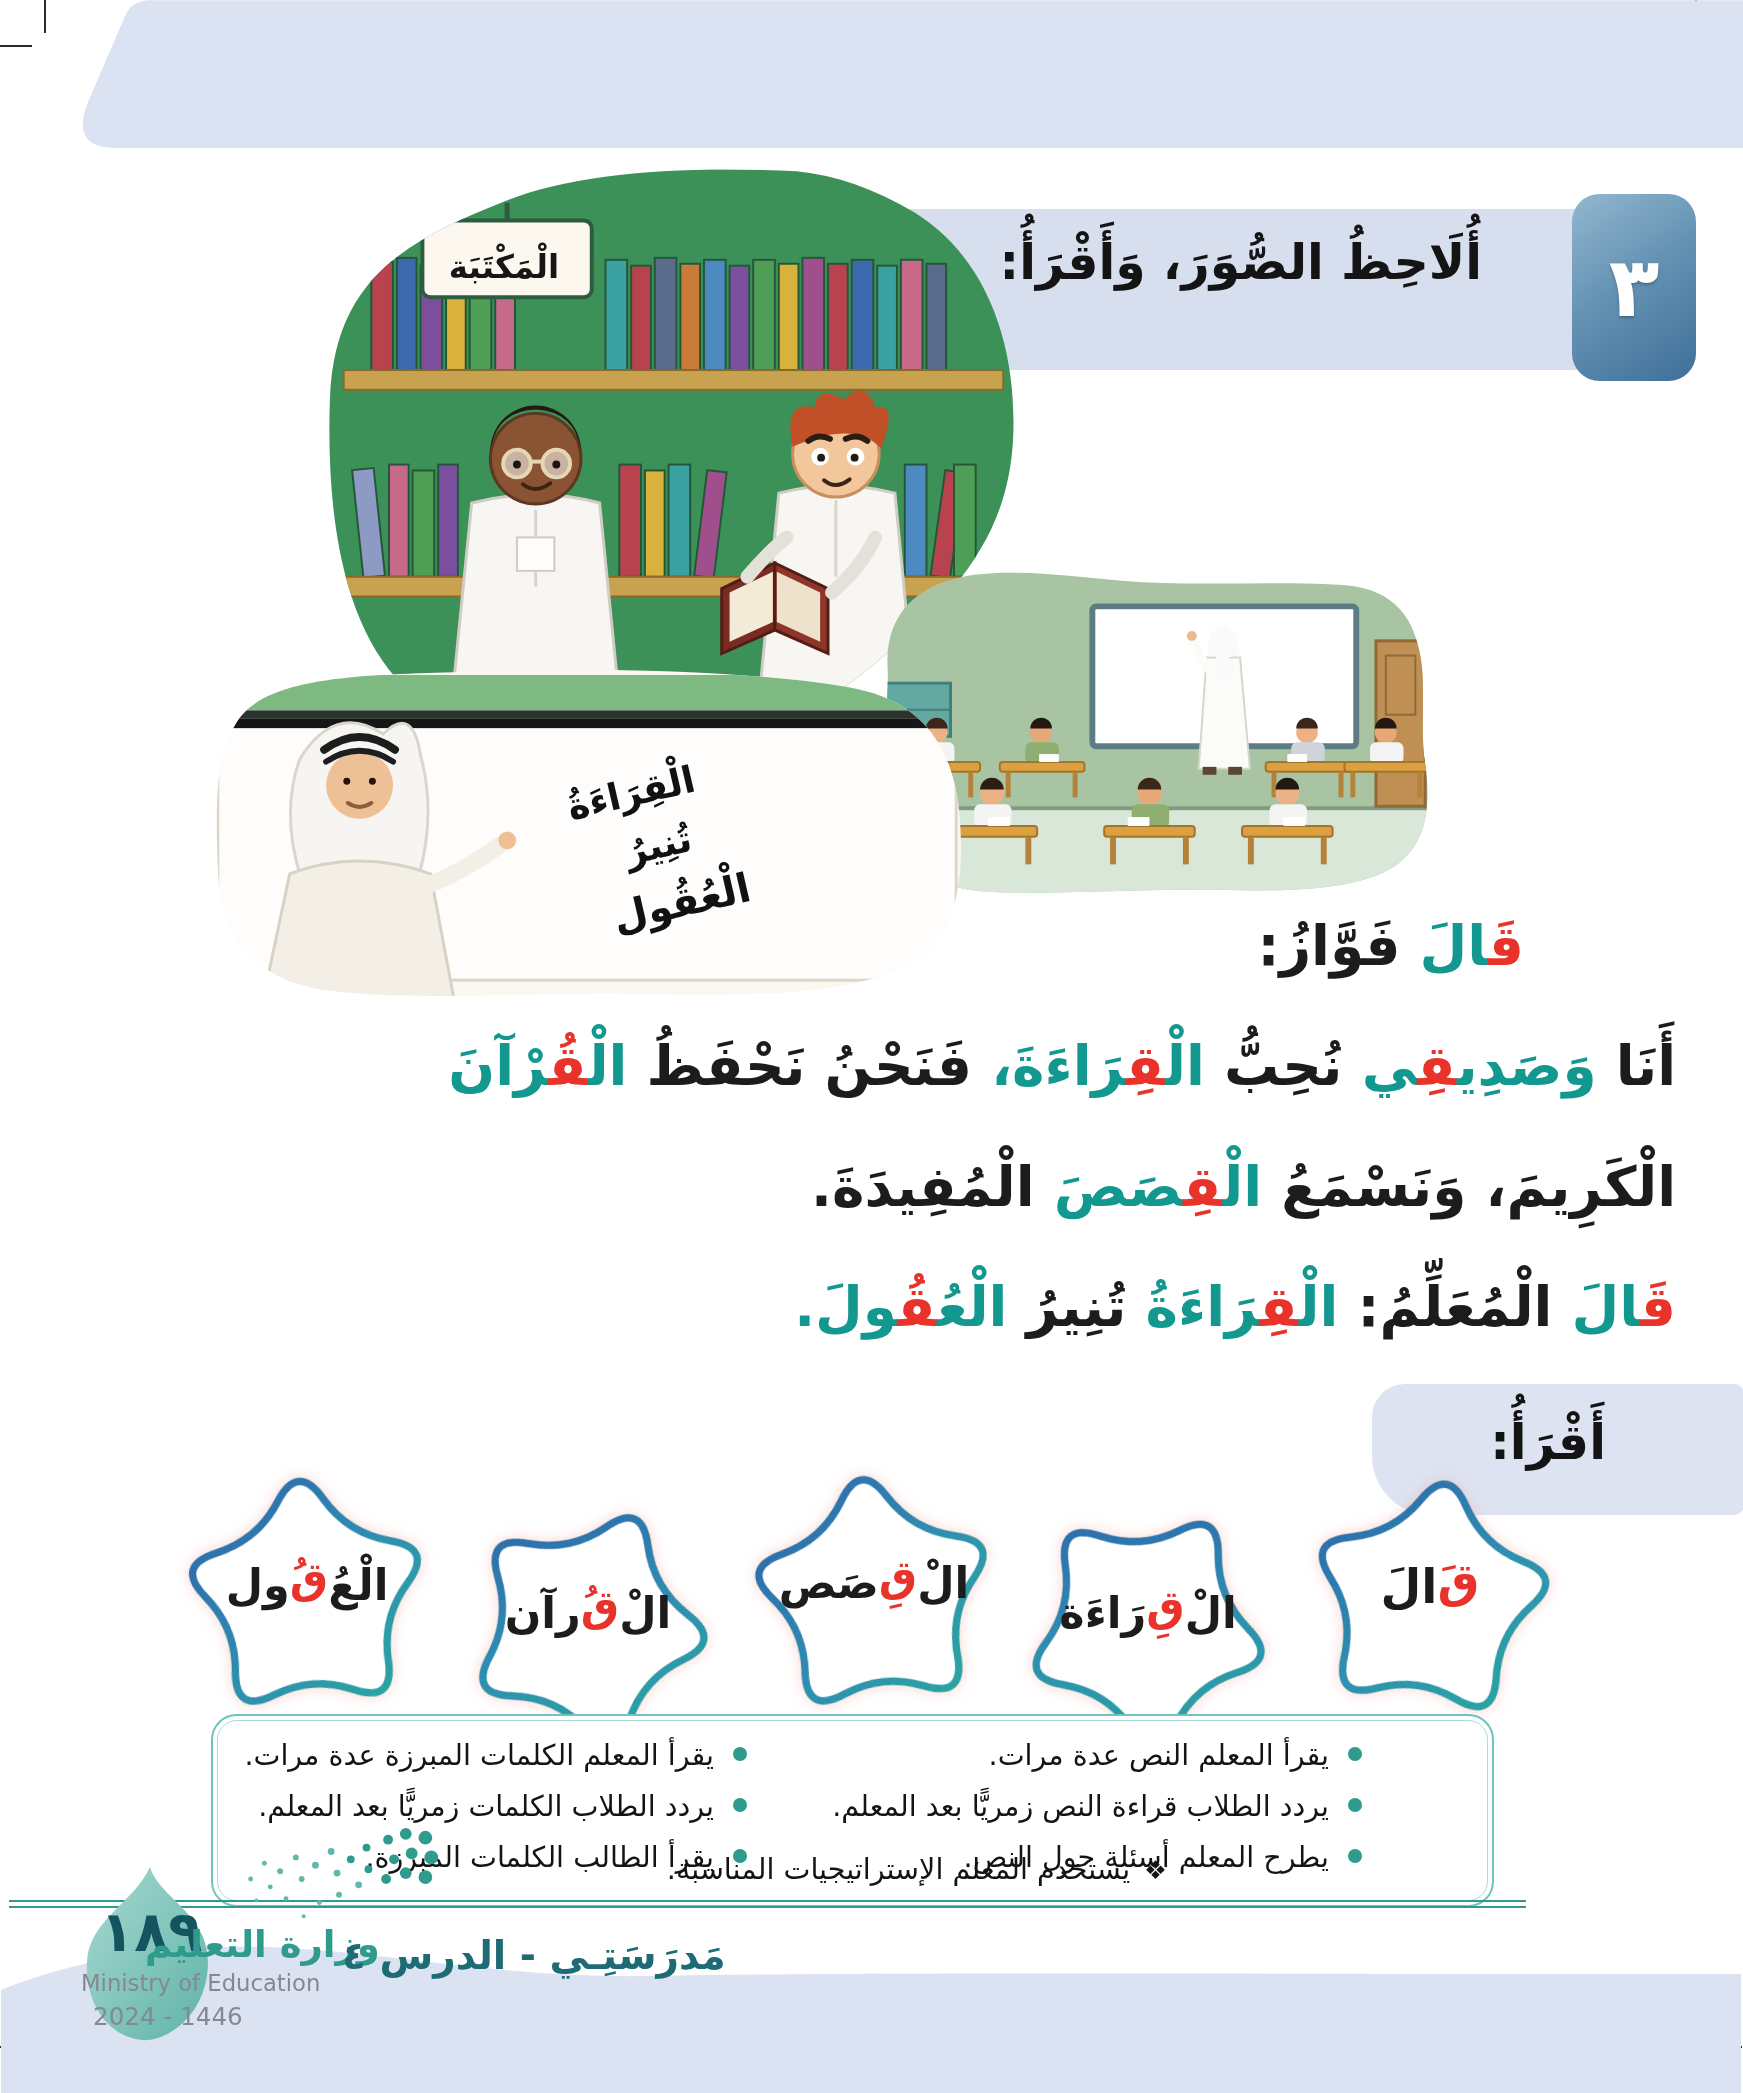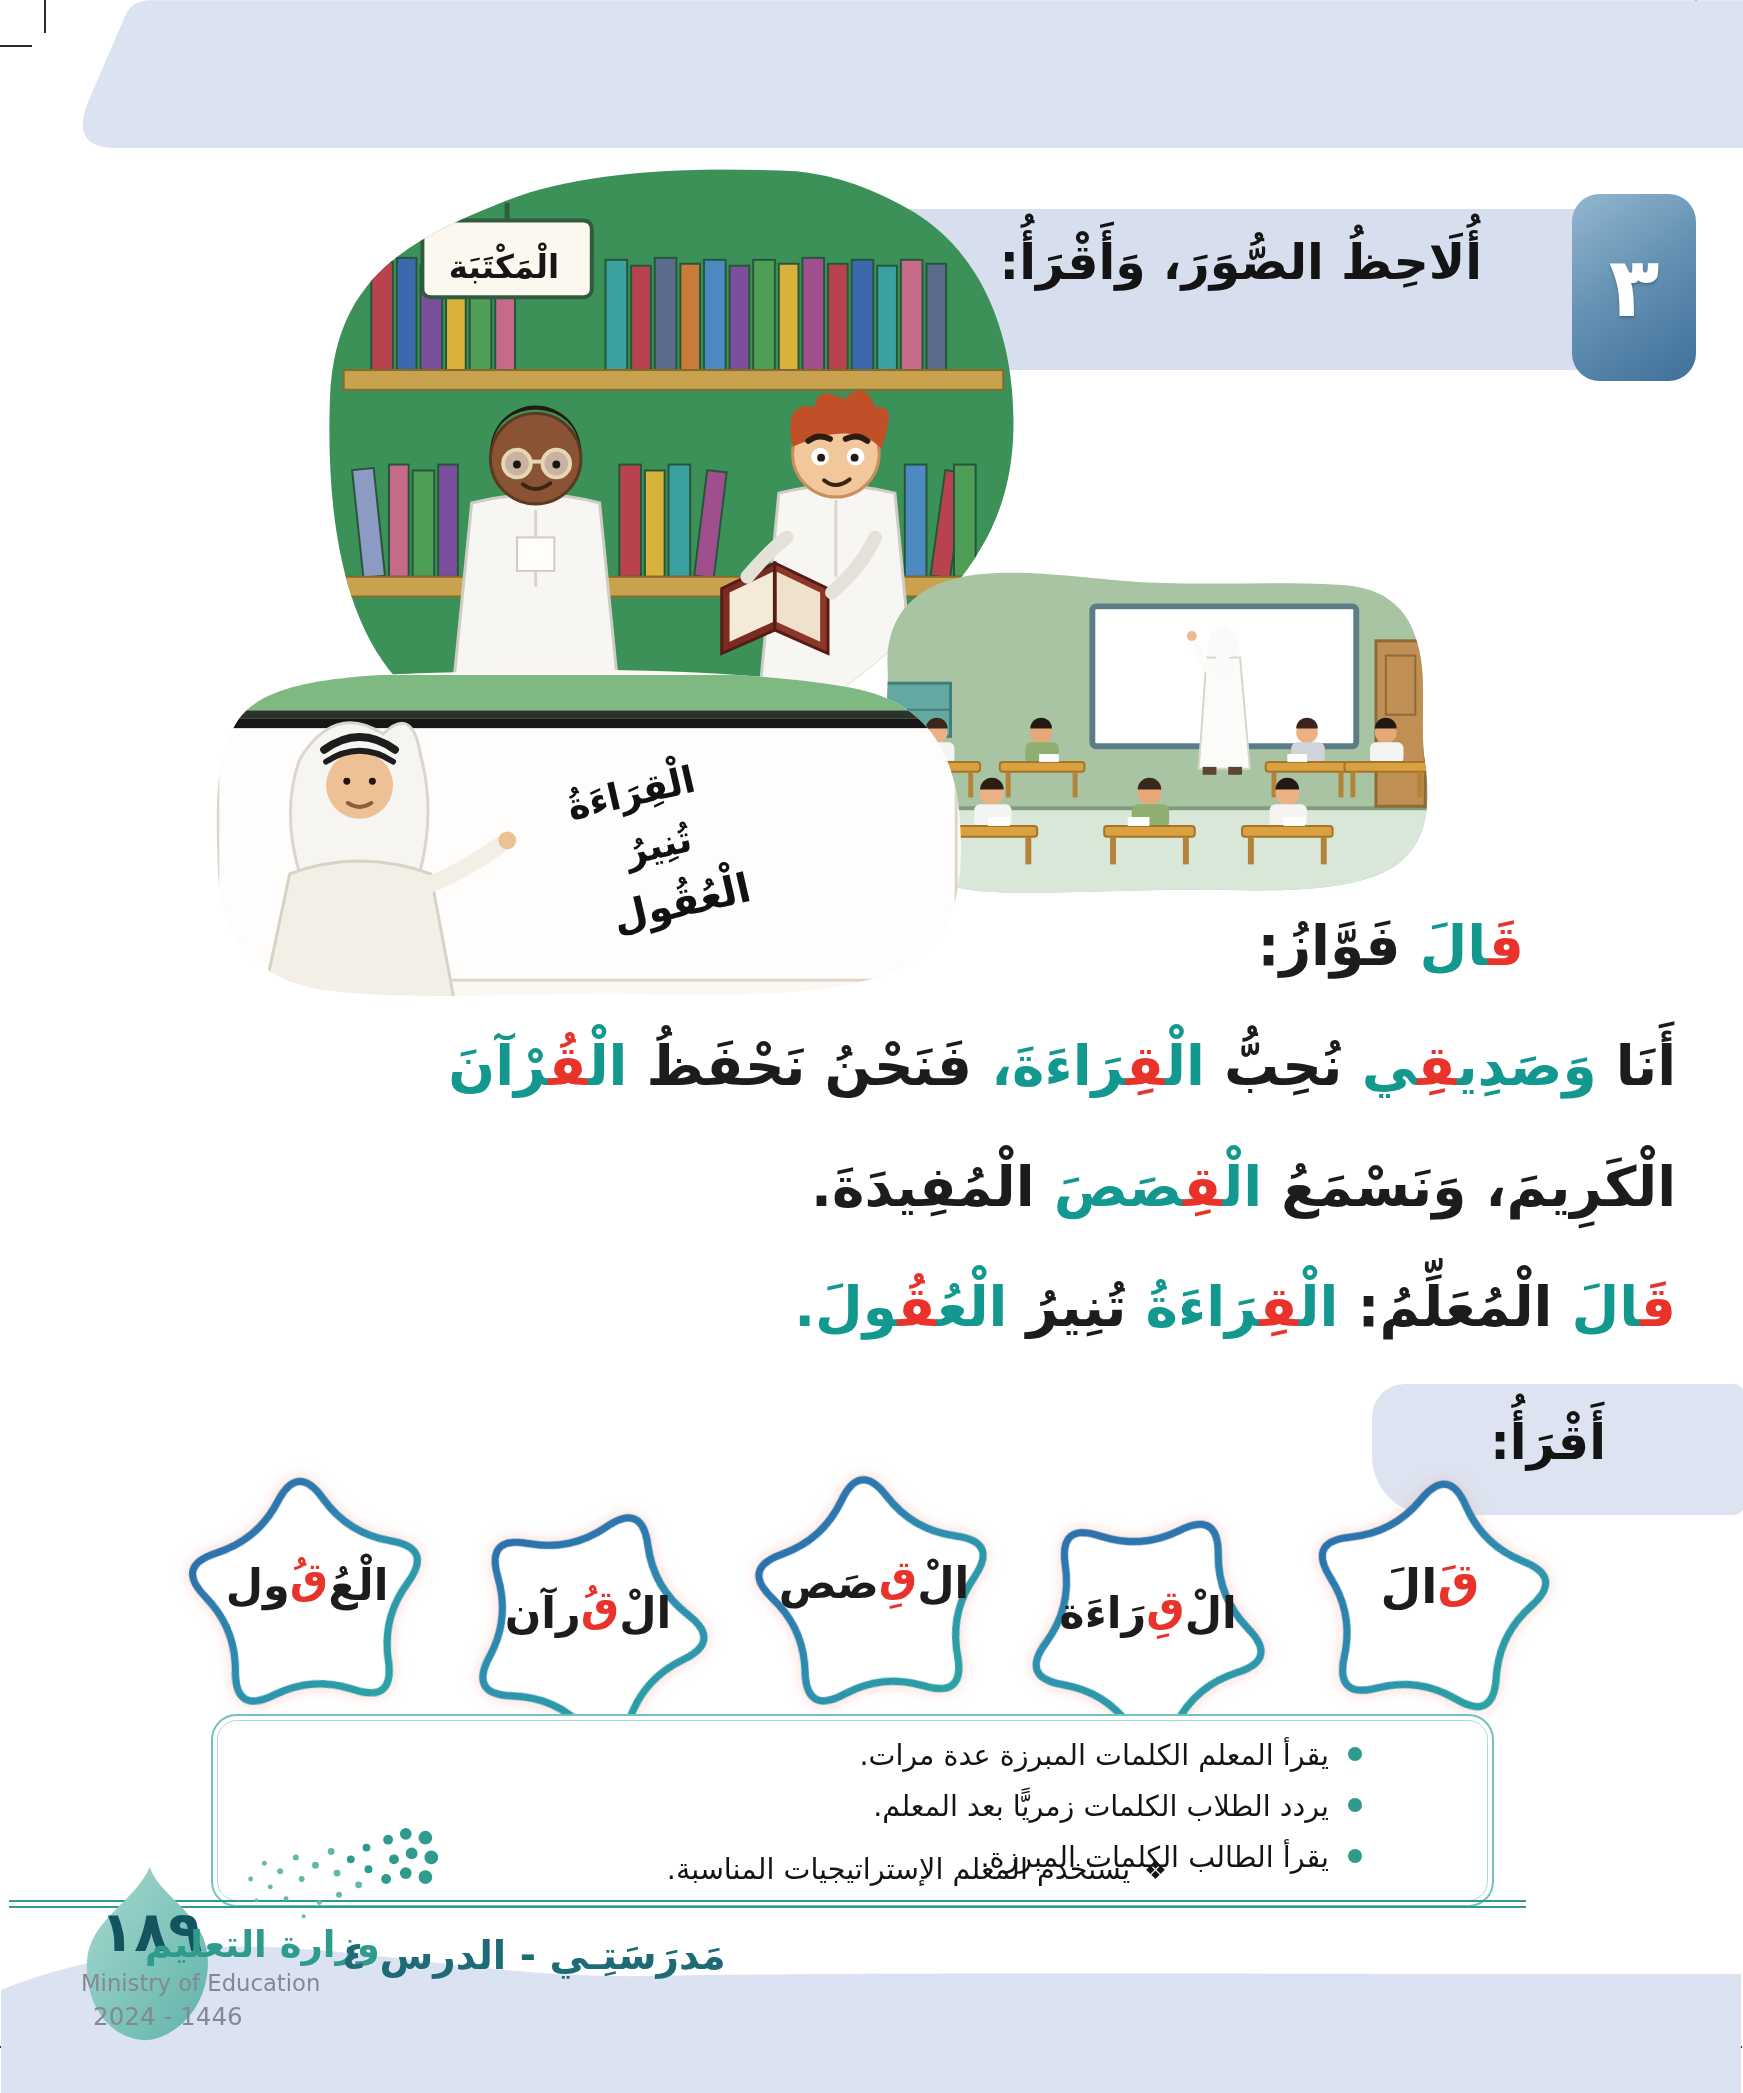--- a/index.html
+++ b/index.html
@@ -393,20 +393,25 @@
       </svg>
     <div class="word">
         <span data-color="black">الْعُ</span>
         <span data-color="red">قُ</span>
         <span data-color="black">ول</span>
       </div>
   </div>
 
   <div class="notes-box">
     <div class="notes-cols">
+      <ul class="notes-col right">
+        <li>يقرأ المعلم النص عدة مرات.</li>
+        <li>يردد الطلاب قراءة النص زمريًّا بعد المعلم.</li>
+        <li>يطرح المعلم أسئلة حول النص.</li>
+      </ul>
       <ul class="notes-col left">
         <li>يقرأ المعلم الكلمات المبرزة عدة مرات.</li>
         <li>يردد الطلاب الكلمات زمريًّا بعد المعلم.</li>
         <li>يقرأ الطالب الكلمات المبرزة.</li>
       </ul>
     </div>
     <div class="notes-footer">
       <span class="marker">❖</span><span>يستخدم المعلم الإستراتيجيات المناسبة.</span>
     </div>
   </div>

